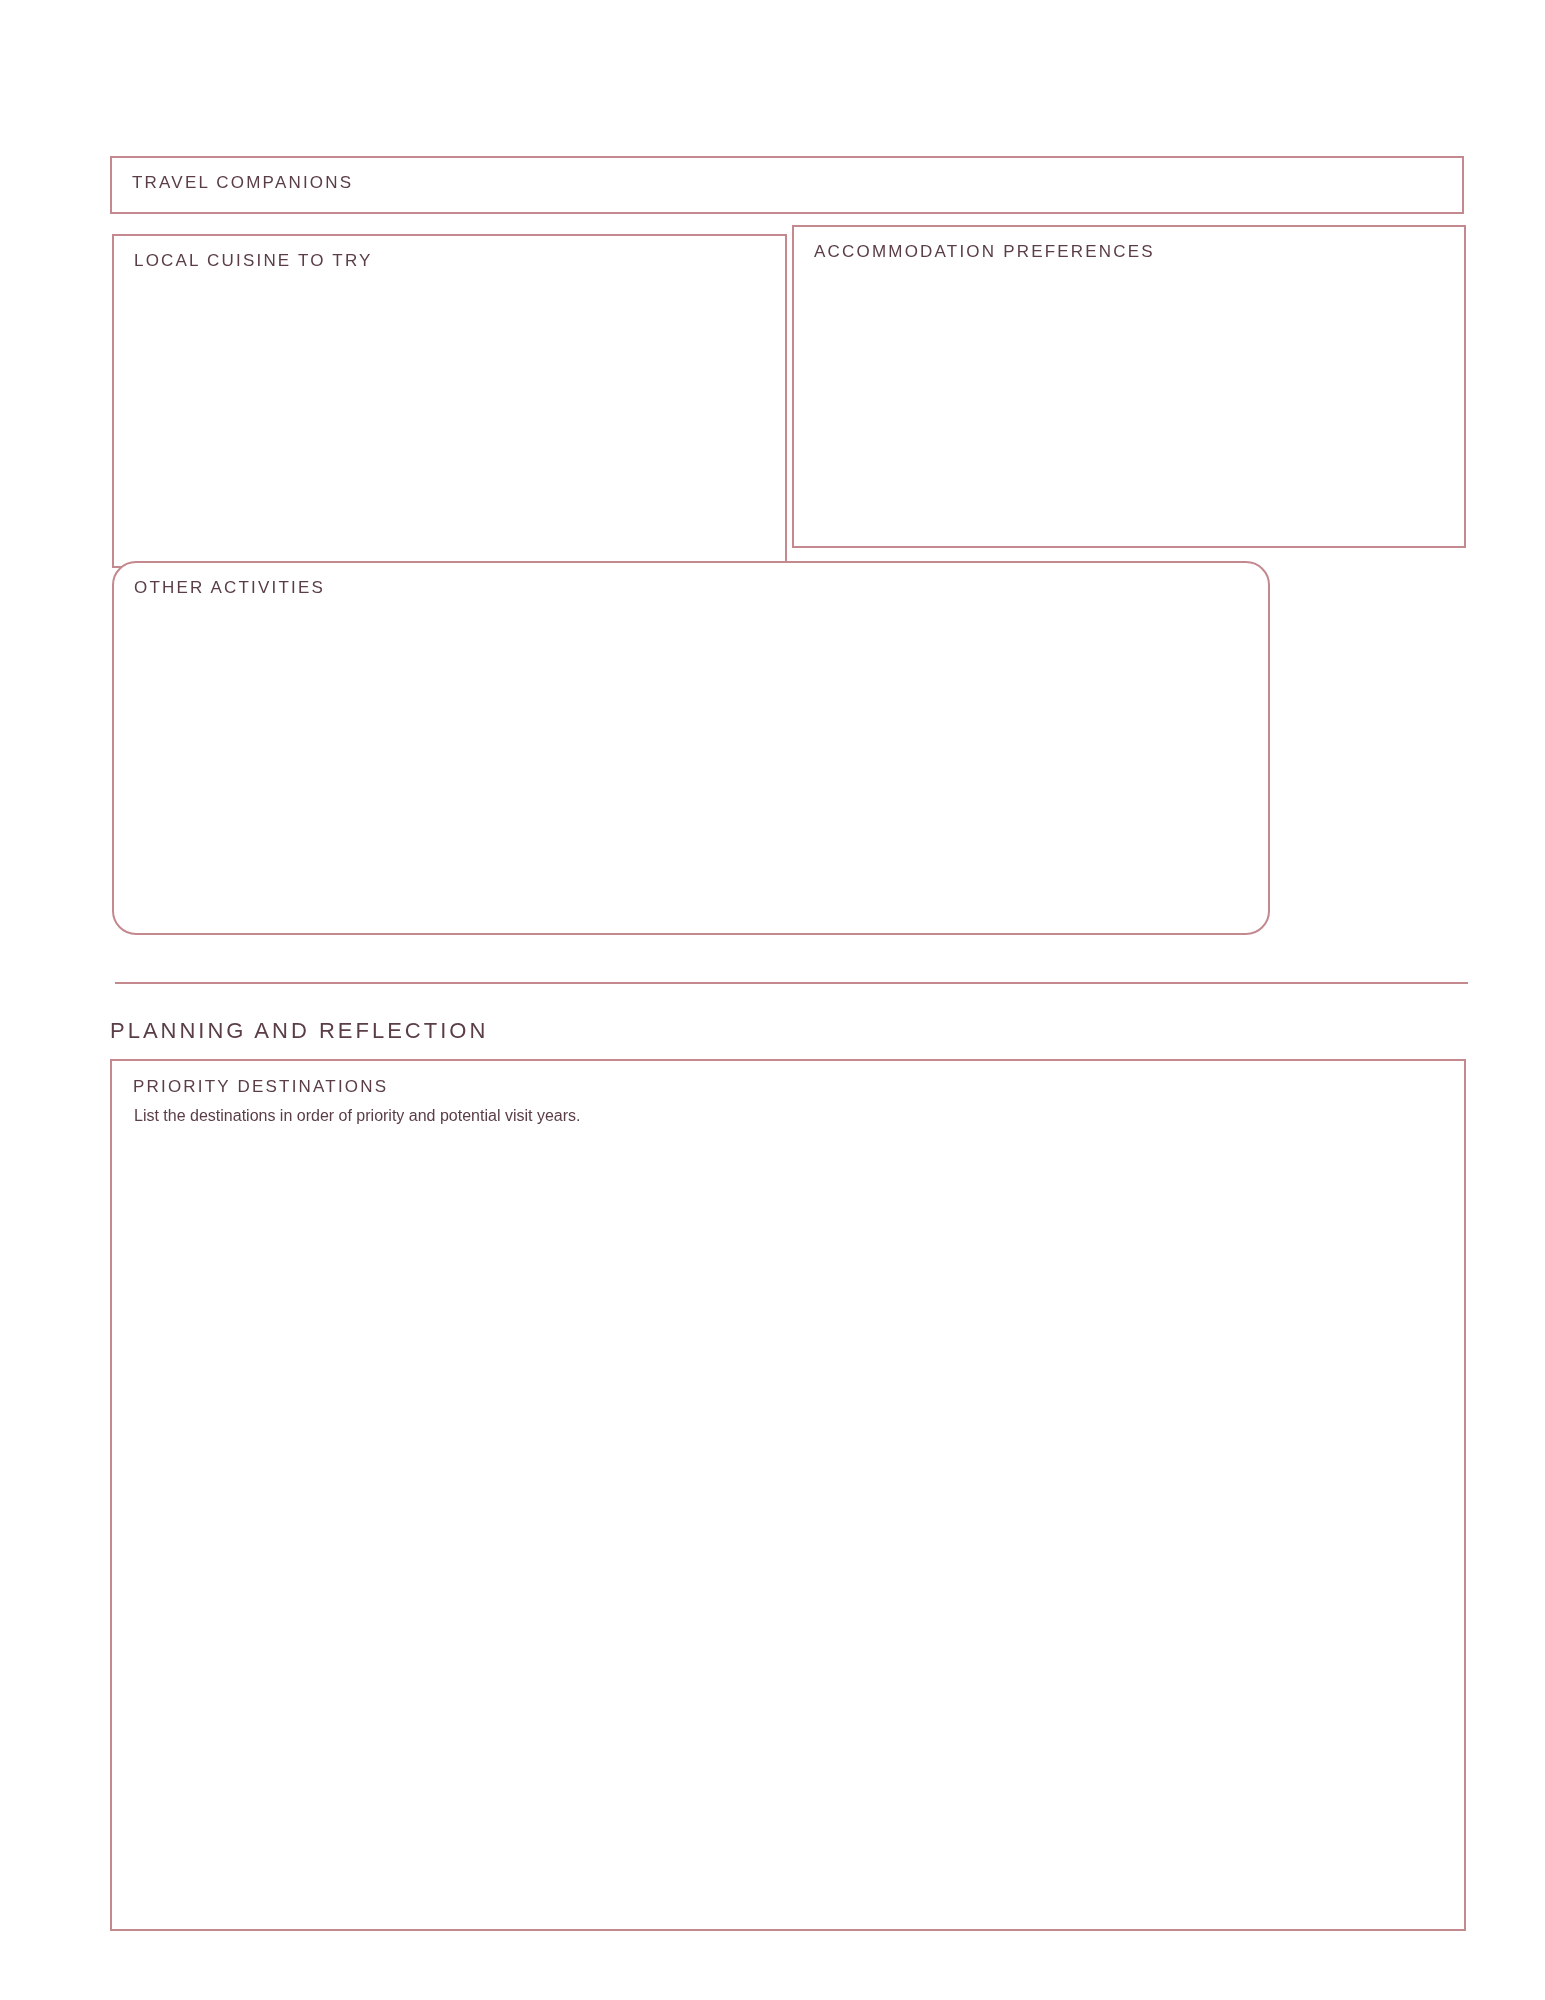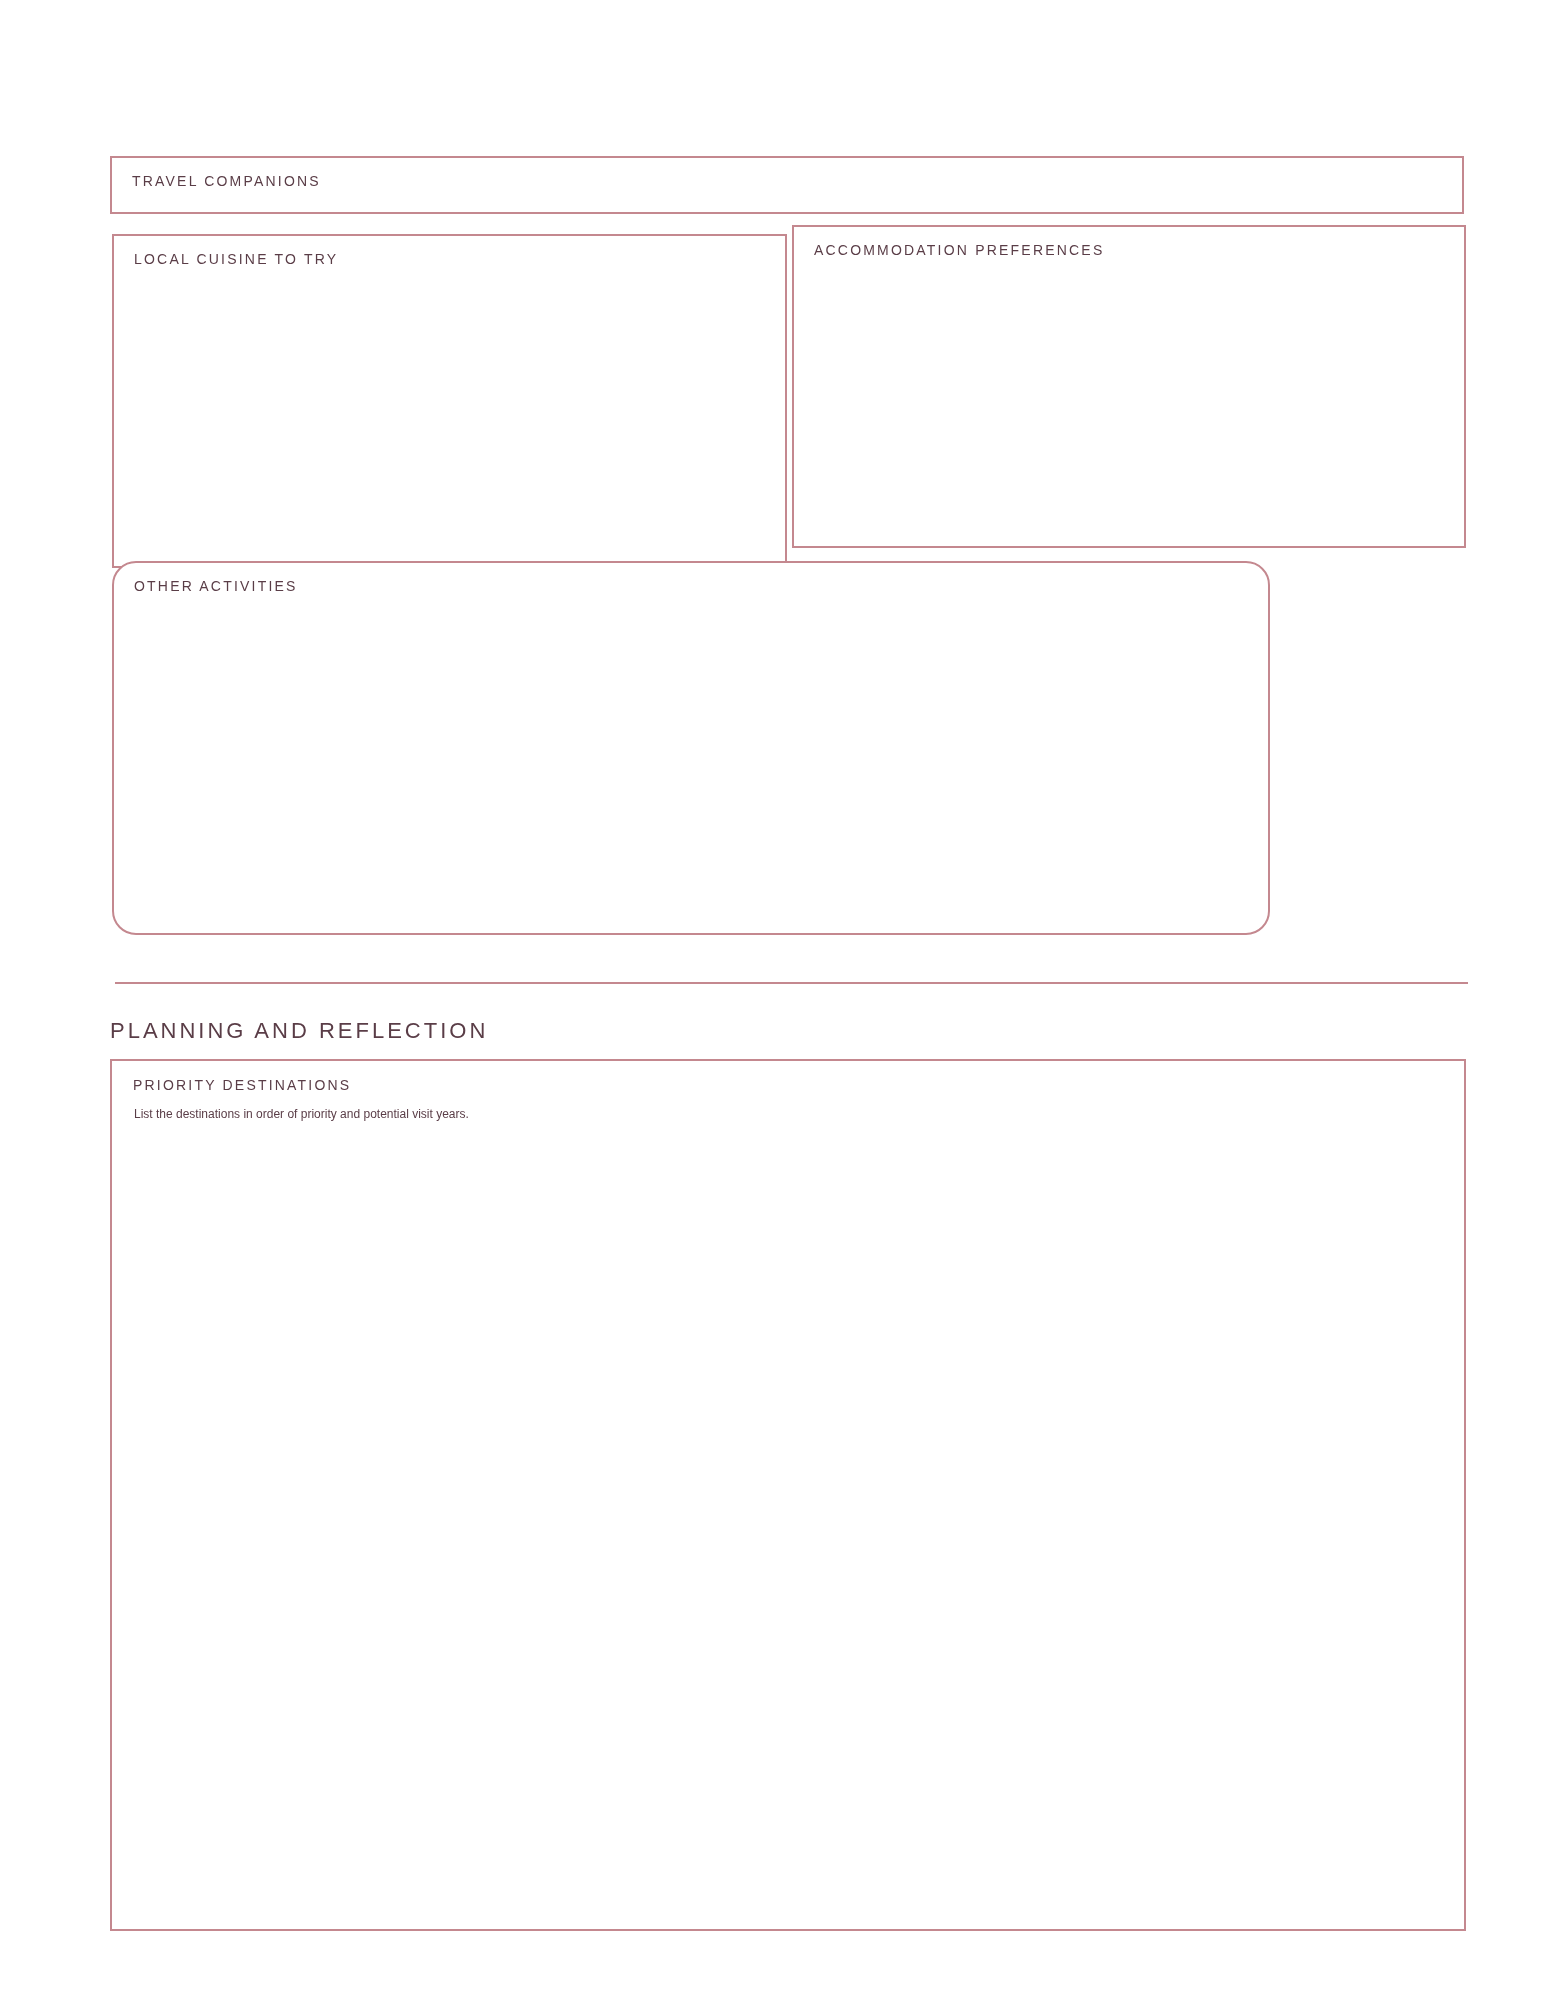--- a/index.html
+++ b/index.html
@@ -1,21 +1,21 @@
 <!DOCTYPE html>
 <html><head>
 <meta charset="utf-8">
 <style>
   html, body { margin: 0; padding: 0; background: #ffffff; }
   body { width: 1545px; height: 2000px; position: relative; overflow: hidden;
          font-family: "Liberation Sans", "DejaVu Sans", sans-serif; color: #5a3d47; }
   .box { position: absolute; border: 2px solid #c4888f; box-sizing: border-box; background: #fff; }
-  .label { position: absolute; font-size: 14px; letter-spacing: 2.2px; text-transform: uppercase;
+  .label { position: absolute; font-size: 17px; letter-spacing: 2.2px; text-transform: uppercase;
            color: #5a3d47; white-space: nowrap; font-weight: 500; }
-  .desc { position: absolute; font-size: 12px; color: #5a3d47; white-space: nowrap; text-align: center; }
+  .desc { position: absolute; font-size: 16px; color: #5a3d47; white-space: nowrap; text-align: center; }
   .divider { position: absolute; height: 2px; background: #c4888f; }
   .section-heading { position: absolute; font-size: 22px; letter-spacing: 3px; text-transform: uppercase;
                      color: #5a3d47; white-space: nowrap; font-weight: 400; }
 </style>
 </head>
 <body>
 
 <div class="box" style="left:110px; top:156px; width:1354px; height:58px;">
   <span class="label" style="left:20px; top:15px;">TRAVEL COMPANIONS</span>
 </div>

